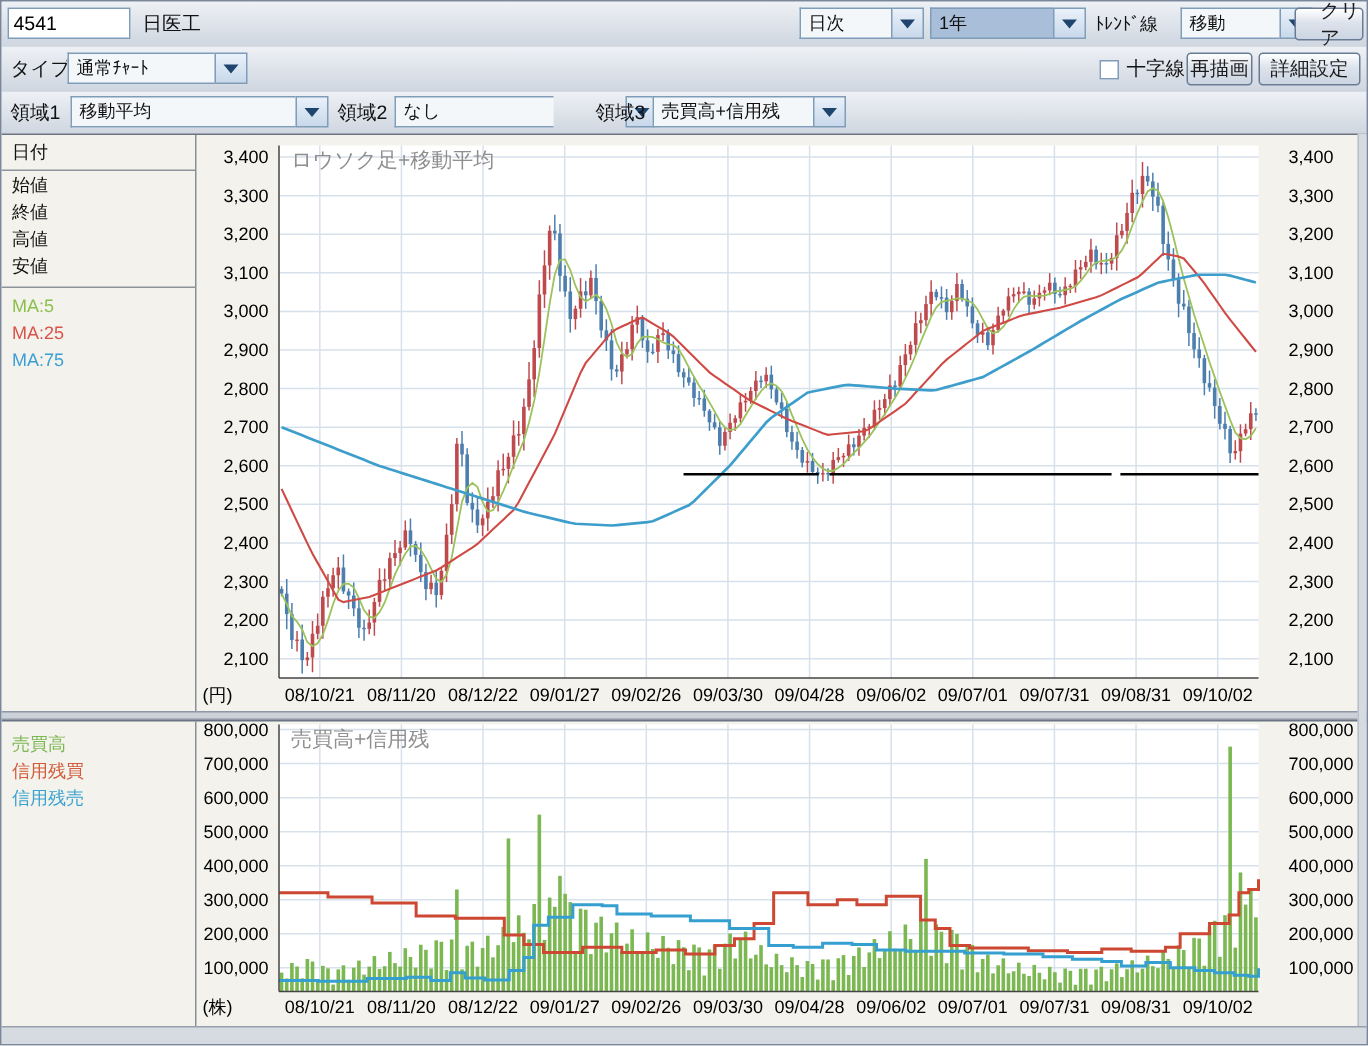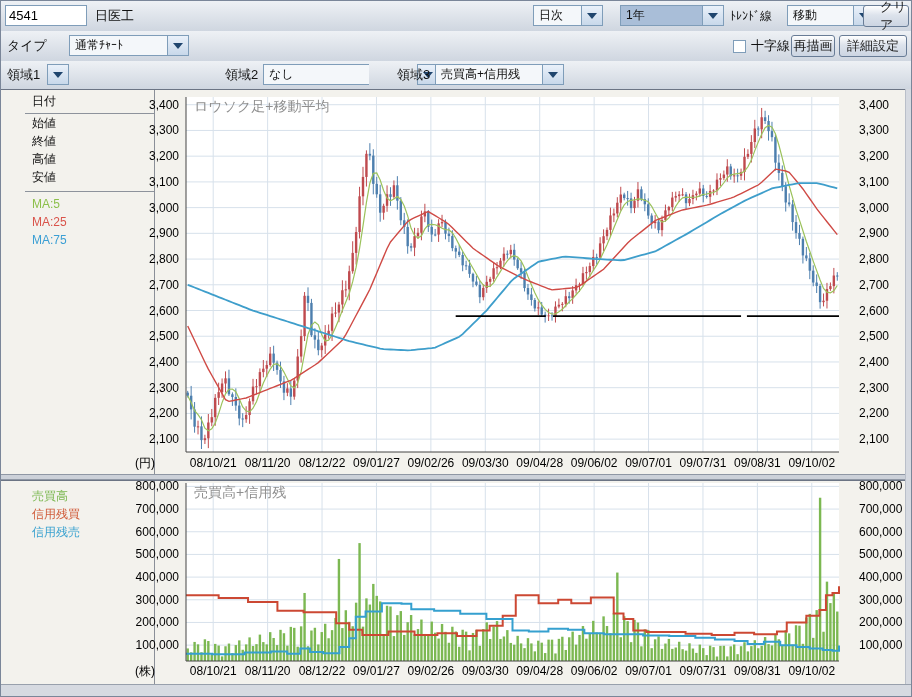--- a/index.html
+++ b/index.html
@@ -15,38 +15,38 @@
   .dd-field.sel{background:#a9bed8;}
   .dd-btn{width:22px;height:100%;box-sizing:border-box;border:1px solid #7f9db9;background:linear-gradient(#eaf1fa,#c8d8ea);display:flex;align-items:center;justify-content:center;}
   .arr{width:0;height:0;border-left:5px solid transparent;border-right:5px solid transparent;border-top:6px solid #1f456e;}
   .btn{position:absolute;top:4px;height:22px;box-sizing:border-box;border:1px solid #687c96;border-radius:3px;background:linear-gradient(#ffffff,#dde3ec 45%,#ccd5e2);font-size:13px;color:#1b1b1b;display:flex;align-items:center;justify-content:center;cursor:default;}
   .cb{position:absolute;width:13px;height:13px;box-sizing:border-box;border:1px solid #7f9db9;background:#fff;}
   .section{position:absolute;left:0;right:0;background:#f3f2ed;border-top:1px solid #6b7484;box-sizing:border-box;}
   #mainSection{top:88px;height:385px;}
   #divider{position:absolute;top:473px;left:0;right:0;height:6px;background:#ccd1d9;border-top:1px solid #8f97a4;border-bottom:1px solid #8f97a4;box-sizing:border-box;}
   #lowerSection{top:479px;height:204px;}
   #statusbar{position:absolute;top:683px;left:0;right:0;bottom:0;background:#d6dae1;border-top:1px solid #98a0ac;}
-  .sidebar{position:absolute;left:0;top:0;bottom:0;width:130px;border-right:1px solid #8a8f98;box-sizing:border-box;margin-left:24px;}
+  .sidebar{position:absolute;left:0;top:0;bottom:0;width:130px;border-right:1px solid #8a8f98;box-sizing:border-box;}
   .side-head{height:23px;line-height:23px;padding-left:7px;font-size:12px;color:#111;border-bottom:1px solid #8d939c;}
   .sb-row{height:18px;line-height:18px;padding-left:7px;font-size:12px;color:#111;}
   .sb-sep{height:1px;background:#8d939c;margin-top:5px;margin-bottom:3px;}
   .chart-svg{position:absolute;left:130px;top:0;}
   #rightStrip{position:absolute;right:0;width:6px;top:88px;height:595px;background:#d6dae1;border-left:1px solid #b9bfc9;box-sizing:border-box;}
   svg text{font-family:"Liberation Sans","DejaVu Sans",sans-serif;}
 </style>
 </head>
 <body>
 
 <div id="window">
 
   <div class="trow" id="row1">
     <input class="txt" style="left: 4px; width: 82px;" value="4541">
     <div class="lbl" style="left:94px;">日医工</div>
     <div class="dd" style="left:532px;">
-      <div class="dd-field" style="width:48px;">日次</div>
+      <div class="dd-field" style="width:61px;">日次</div>
       <div class="dd-btn">
           <span class="arr"></span>
         </div>
     </div>
     <div class="dd" style="left:619px;">
       <div class="dd-field sel" style="width:82px;">1年</div>
       <div class="dd-btn">
           <span class="arr"></span>
         </div>
     </div>
@@ -55,35 +55,36 @@
       <div class="dd-field" style="width:66px;">移動</div>
       <div class="dd-btn">
           <span class="arr"></span>
         </div>
     </div>
     <div class="btn" style="left:862px;width:46px;padding-left:16px;">クリア</div>
   </div>
 
   <div class="trow" id="row2">
     <div class="lbl" style="left:6px;">タイプ</div>
-    <div class="dd" style="left:44px;margin-left:24px;">
+    <div class="dd" style="left:44px;">
       <div class="dd-field" style="width:98px;">通常ﾁｬｰﾄ</div>
       <div class="dd-btn">
           <span class="arr"></span>
         </div>
     </div>
     <span class="cb" style="left:732px;top:9px;"></span>
     <div class="lbl" style="left:750px;">十字線</div>
     <div class="btn" style="left:790px;width:44px;">再描画</div>
     <div class="btn" style="left:838px;width:68px;">詳細設定</div>
   </div>
 
   <div class="trow" id="row3">
     <div class="lbl" style="left:6px;">領域1</div>
     <div class="dd" style="left:46px;top:3px;">
+      <div class="dd-field" style="width:150px;">移動平均</div>
       <div class="dd-btn">
           <span class="arr"></span>
         </div>
     </div>
     <div class="lbl" style="left:224px;">領域2</div>
     <div class="dd" style="left:262px;top:3px;gap:48px;">
       <div class="dd-field" style="width:106px;">なし</div>
       <div class="dd-btn">
           <span class="arr"></span>
         </div>

